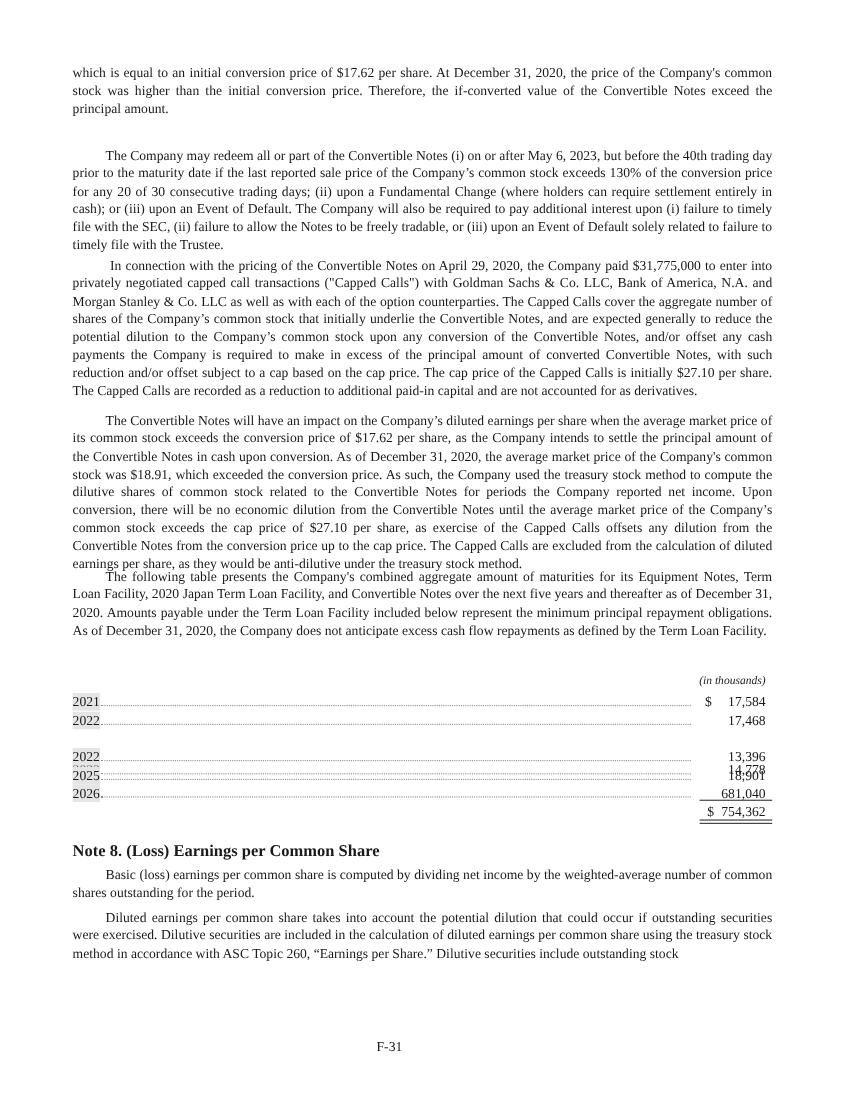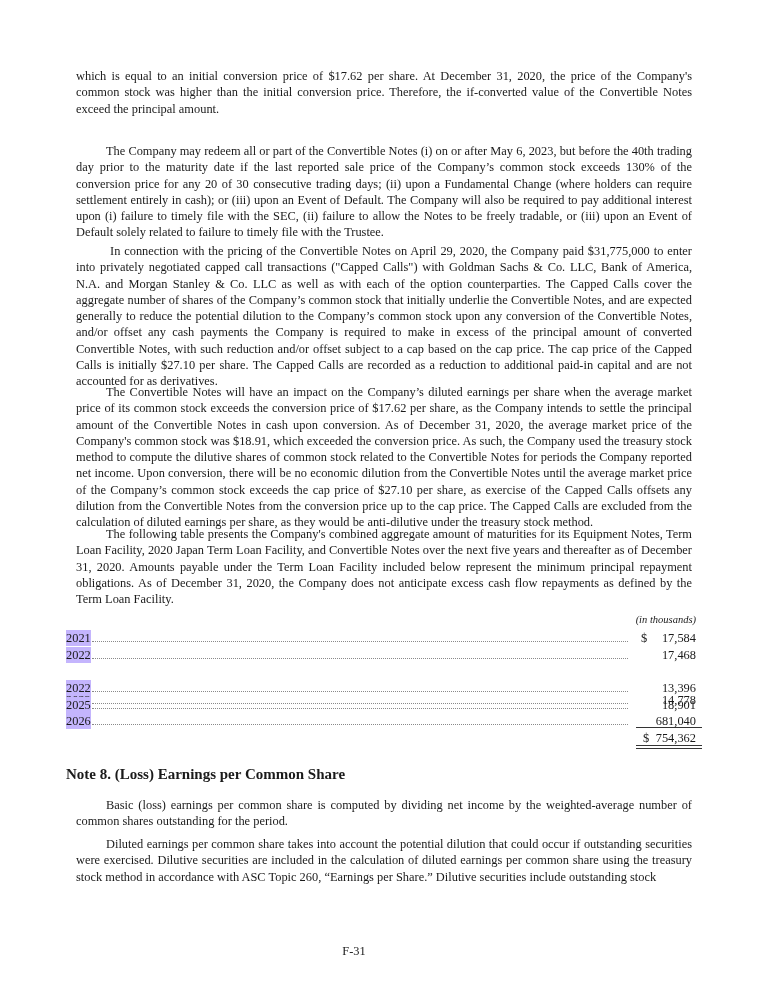--- a/index.html
+++ b/index.html
@@ -3,33 +3,33 @@
 <meta charset="utf-8">
 <style>
   html, body { margin: 0; padding: 0; background: #ffffff; }
   body {
     width: 768px; height: 1000px; position: relative; overflow: hidden;
     font-family: "Liberation Serif", "DejaVu Serif", serif;
     color: #1a1a1a;
   }
   .page { position: absolute; left: 66px; top: 0; width: 636px; }
   p {
-    margin: 10px; font-size: 12.4px; line-height: 16.3px; text-align: justify;
+    margin: 0; font-size: 12.4px; line-height: 16.3px; text-align: justify;
     hyphens: none;
   }
   .indent { text-indent: 30px; }
   .p0 { position: absolute; top: 58px; }
   .p1 { position: absolute; top: 133px; }
   .p2 { position: absolute; top: 233px; text-indent: 34px; }
   .p3 { position: absolute; top: 374px; }
   .p4 { position: absolute; top: 516px; }
   .table { position: absolute; top: 614px; left: 0; width: 636px; font-size: 12.4px; }
   .unit-note { position: absolute; right: 6px; top: 0; font-style: italic; font-size: 10.5px; }
   .row { position: absolute; left: 0; width: 636px; height: 16px; line-height: 16px; }
-  .row .year { position: absolute; left: 0; background: #c4b5fd; padding-right: 0; }
+  .row .year { position: absolute; left: 0; background: #e5e5e5; padding-right: 0; }
   .row .leader {
     position: absolute; left: 26px; width: 536px; top: 11px;
     border-bottom: 1px dotted #8a8a8a; height: 0;
   }
   .row .dollar { position: absolute; left: 575px; }
   .row .amount { position: absolute; right: 6px; text-align: right; }
   .total-line-top { position: absolute; left: 570px; width: 66px; top: 113px; border-top: 1.3px solid #333; }
   .total-row .dollar { left: 577px; }
   .total-line-bottom { position: absolute; left: 570px; width: 66px; top: 131px; border-top: 1.3px solid #333; }
   .total-line-bottom2 { position: absolute; left: 570px; width: 66px; top: 134px; border-top: 1.3px solid #333; }

